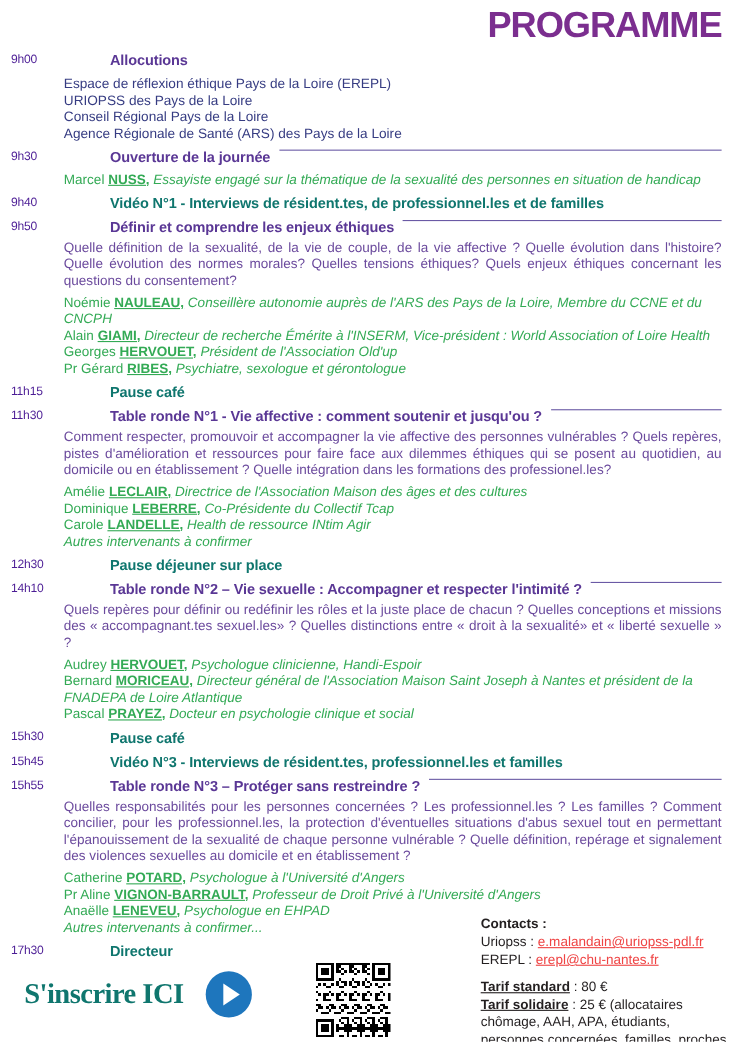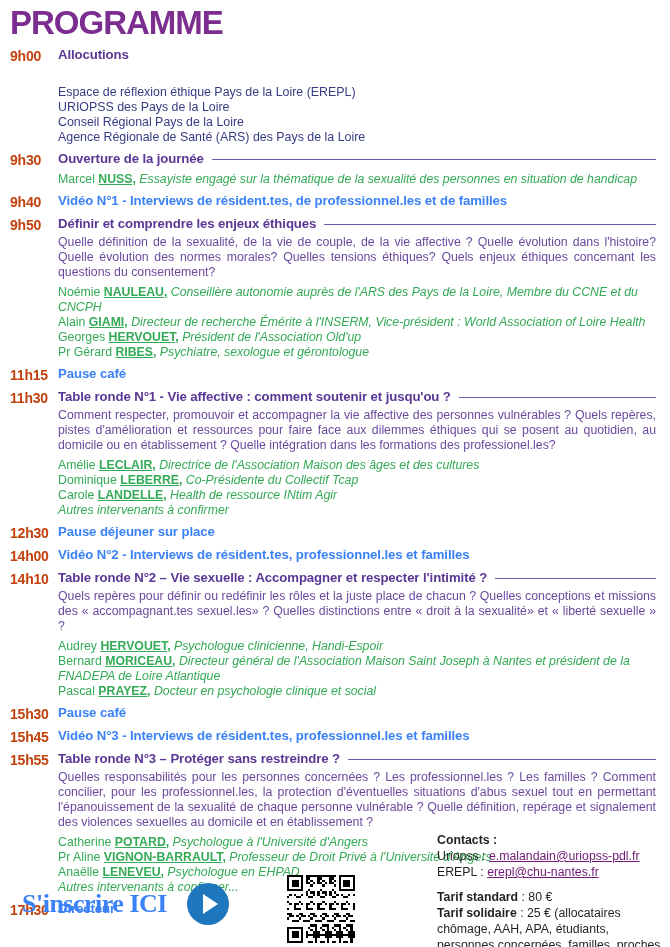--- a/index.html
+++ b/index.html
@@ -3,69 +3,69 @@
 <meta charset="utf-8">
 <style>
   html,body{margin:0;padding:0;}
   body{
     width:670px;height:947px;position:relative;overflow:hidden;
     background:#ffffff;color:#231f20;
     font-family:"Liberation Sans", sans-serif;
   }
   .page{padding:6px 14px 0 10px;}
   .title{
-    text-align:left;color:#7b2e8f;font-size:33px;font-weight:bold;
+    text-align:right;color:#7b2e8f;font-size:33px;font-weight:bold;
     letter-spacing:-1px;line-height:1.05;margin:0 0 2px 0;
   }
   .row{display:flex;margin-top:6px;}
   .time{
-    flex:none;width:48px;color:#c2410c;font-weight:bold;font-size:14px;
+    flex:none;width:48px;color:#4c1d95;font-weight:normal;font-size:11px;
     padding-top:1px;letter-spacing:-0.2px;
   }
   .content{flex:1;min-width:0;}
-  .head-line{display:flex;align-items:center;gap:8px;}
+  .head-line{display:flex;align-items:flex-start;gap:8px;margin-left:42px;}
   .head{font-weight:bold;font-size:13.2px;line-height:16px;letter-spacing:-0.1px;}
   .head.purple{color:#5a3795;}
-  .head.blue{color:#3b82f6;}
+  .head.blue{color:#0f766e;}
   .rule{flex:1;height:0;border-top:1.5px solid #6a5aa5;margin-top:1px;}
-  .orgs{color:#363c82;font-size:12.4px;line-height:15px;margin-top:22px;}
+  .orgs{color:#363c82;font-size:12.4px;line-height:15px;margin-top:6px;}
   .para{
     color:#6b4a9d;font-size:12.3px;line-height:15px;text-align:justify;
     margin:3px 0 0 0;
   }
   .speakers{margin-top:5px;color:#33aa55;font-size:12.3px;line-height:15px;}
   .speaker strong{font-weight:bold;text-decoration:underline;}
   .speaker em{font-style:italic;margin-top:31px;}
   .speaker.note{font-style:italic;}
   
   .register{
     position:absolute;left:22px;top:883px;display:flex;align-items:center;gap:20px;
   }
   .register-label{
     font-family:"Liberation Serif", serif;font-weight:bold;font-size:26px;
-    color:#3b82f6;letter-spacing:-0.5px;cursor:pointer;
+    color:#0f766e;letter-spacing:-0.5px;cursor:pointer;
   }
   .play-circle{
     width:42px;height:42px;border-radius:50%;background:#1e76bd;position:relative;
     cursor:pointer;flex:none;
   }
   .play-circle::after{
     content:"";position:absolute;left:16px;top:11px;
     border-left:15px solid #ffffff;border-top:10px solid transparent;
     border-bottom:10px solid transparent;
   }
   .qr{position:absolute;left:287px;top:875px;width:68px;height:68px;}
   .contacts{
     position:absolute;left:437px;top:832px;width:228px;
     font-size:12.3px;line-height:16px;color:#231f20;
   }
   .contacts .bold{font-weight:bold;}
-  .contacts a{color:#701a75;text-decoration:underline;cursor:pointer;}
+  .contacts a{color:#ef4444;text-decoration:underline;cursor:pointer;}
   .tarifs{margin-top:9px;}
-  .tarifs .bold{font-weight:bold;}
+  .tarifs .bold{font-weight:bold;text-decoration:underline;}
 </style>
 </head>
 <body>
 
 <div class="page">
   <h1 class="title">PROGRAMME</h1>
   <div>
       <div class="row">
         <div class="time">9h00</div>
         <div class="content">
@@ -138,28 +138,20 @@
             <div class="speaker">Carole <strong>LANDELLE,</strong><em> Health de ressource INtim Agir</em></div>
             <div class="speaker note"><em>Autres intervenants à confirmer</em></div>
           </div>
         </div>
       </div>
       <div class="row">
         <div class="time">12h30</div>
         <div class="content">
           <div class="head-line">
             <span class="head blue">Pause déjeuner sur place</span>
-          </div>
-        </div>
-      </div>
-      <div class="row">
-        <div class="time">14h00</div>
-        <div class="content">
-          <div class="head-line">
-            <span class="head blue">Vidéo N°2 - Interviews de résident.tes, professionnel.les et familles</span>
           </div>
         </div>
       </div>
       <div class="row">
         <div class="time">14h10</div>
         <div class="content">
           <div class="head-line">
             <span class="head purple">Table ronde N°2 – Vie sexuelle : Accompagner et respecter l'intimité ?</span>
             <span class="rule"></span>
           </div>

